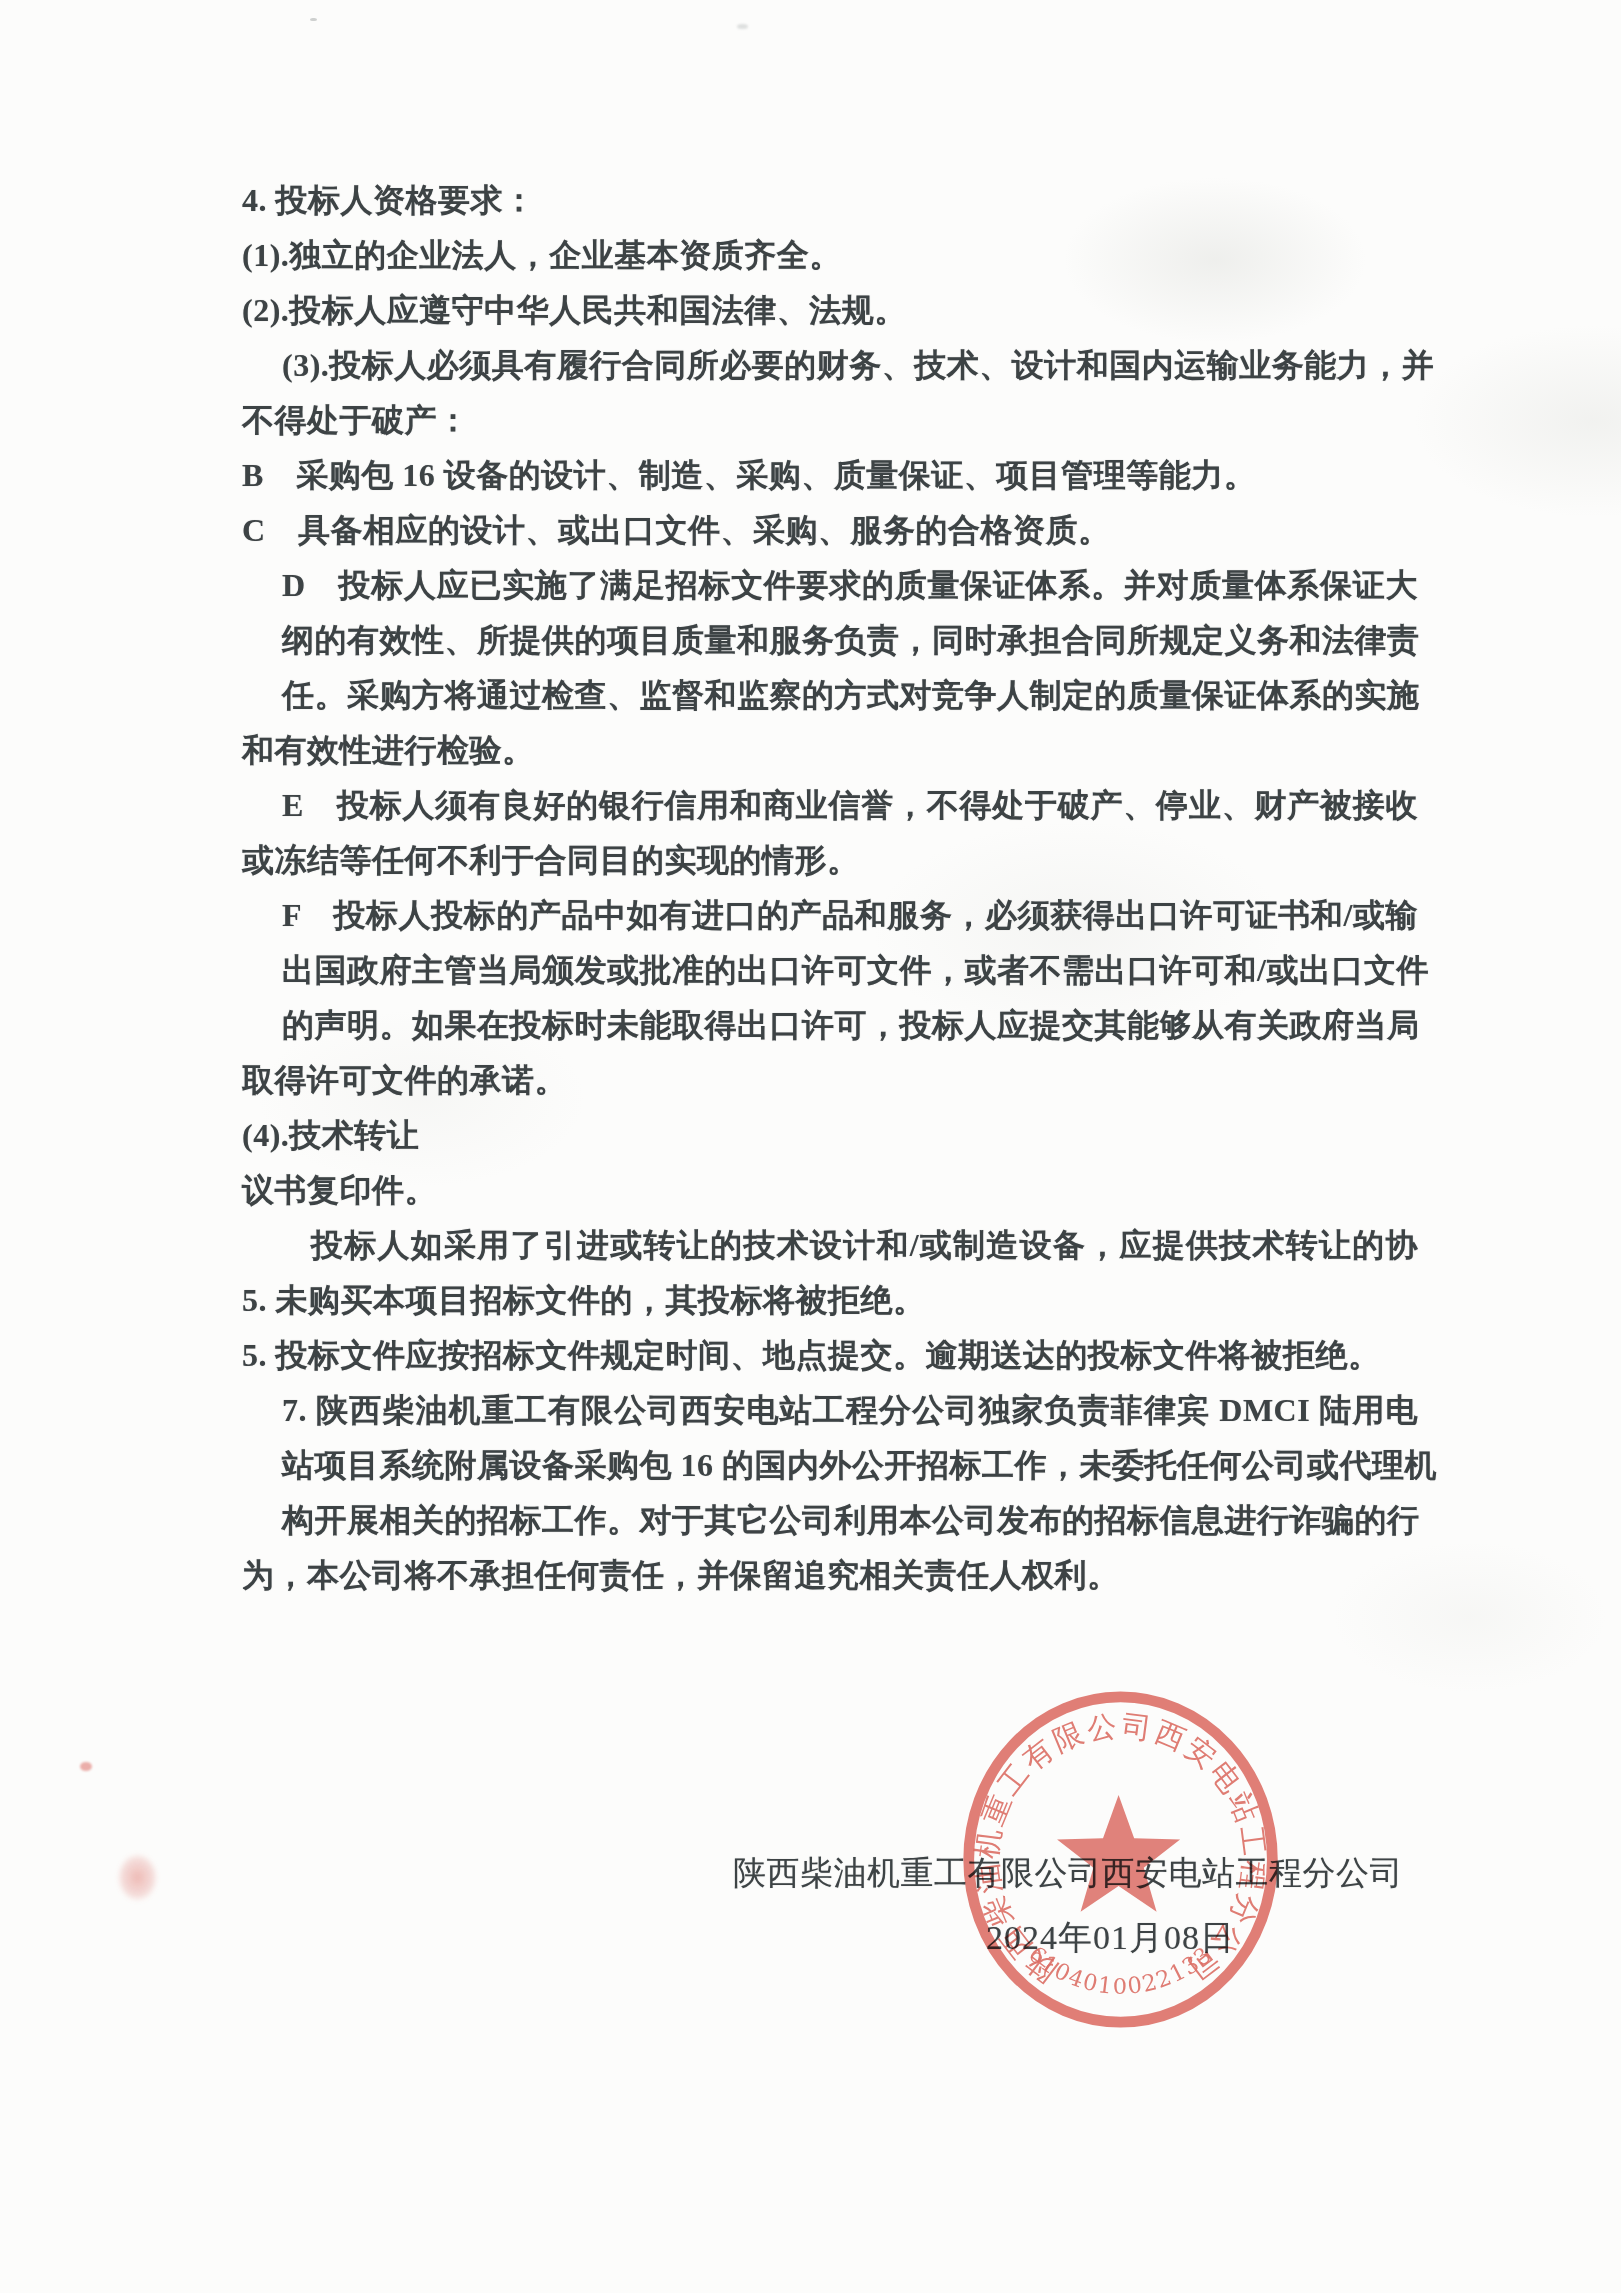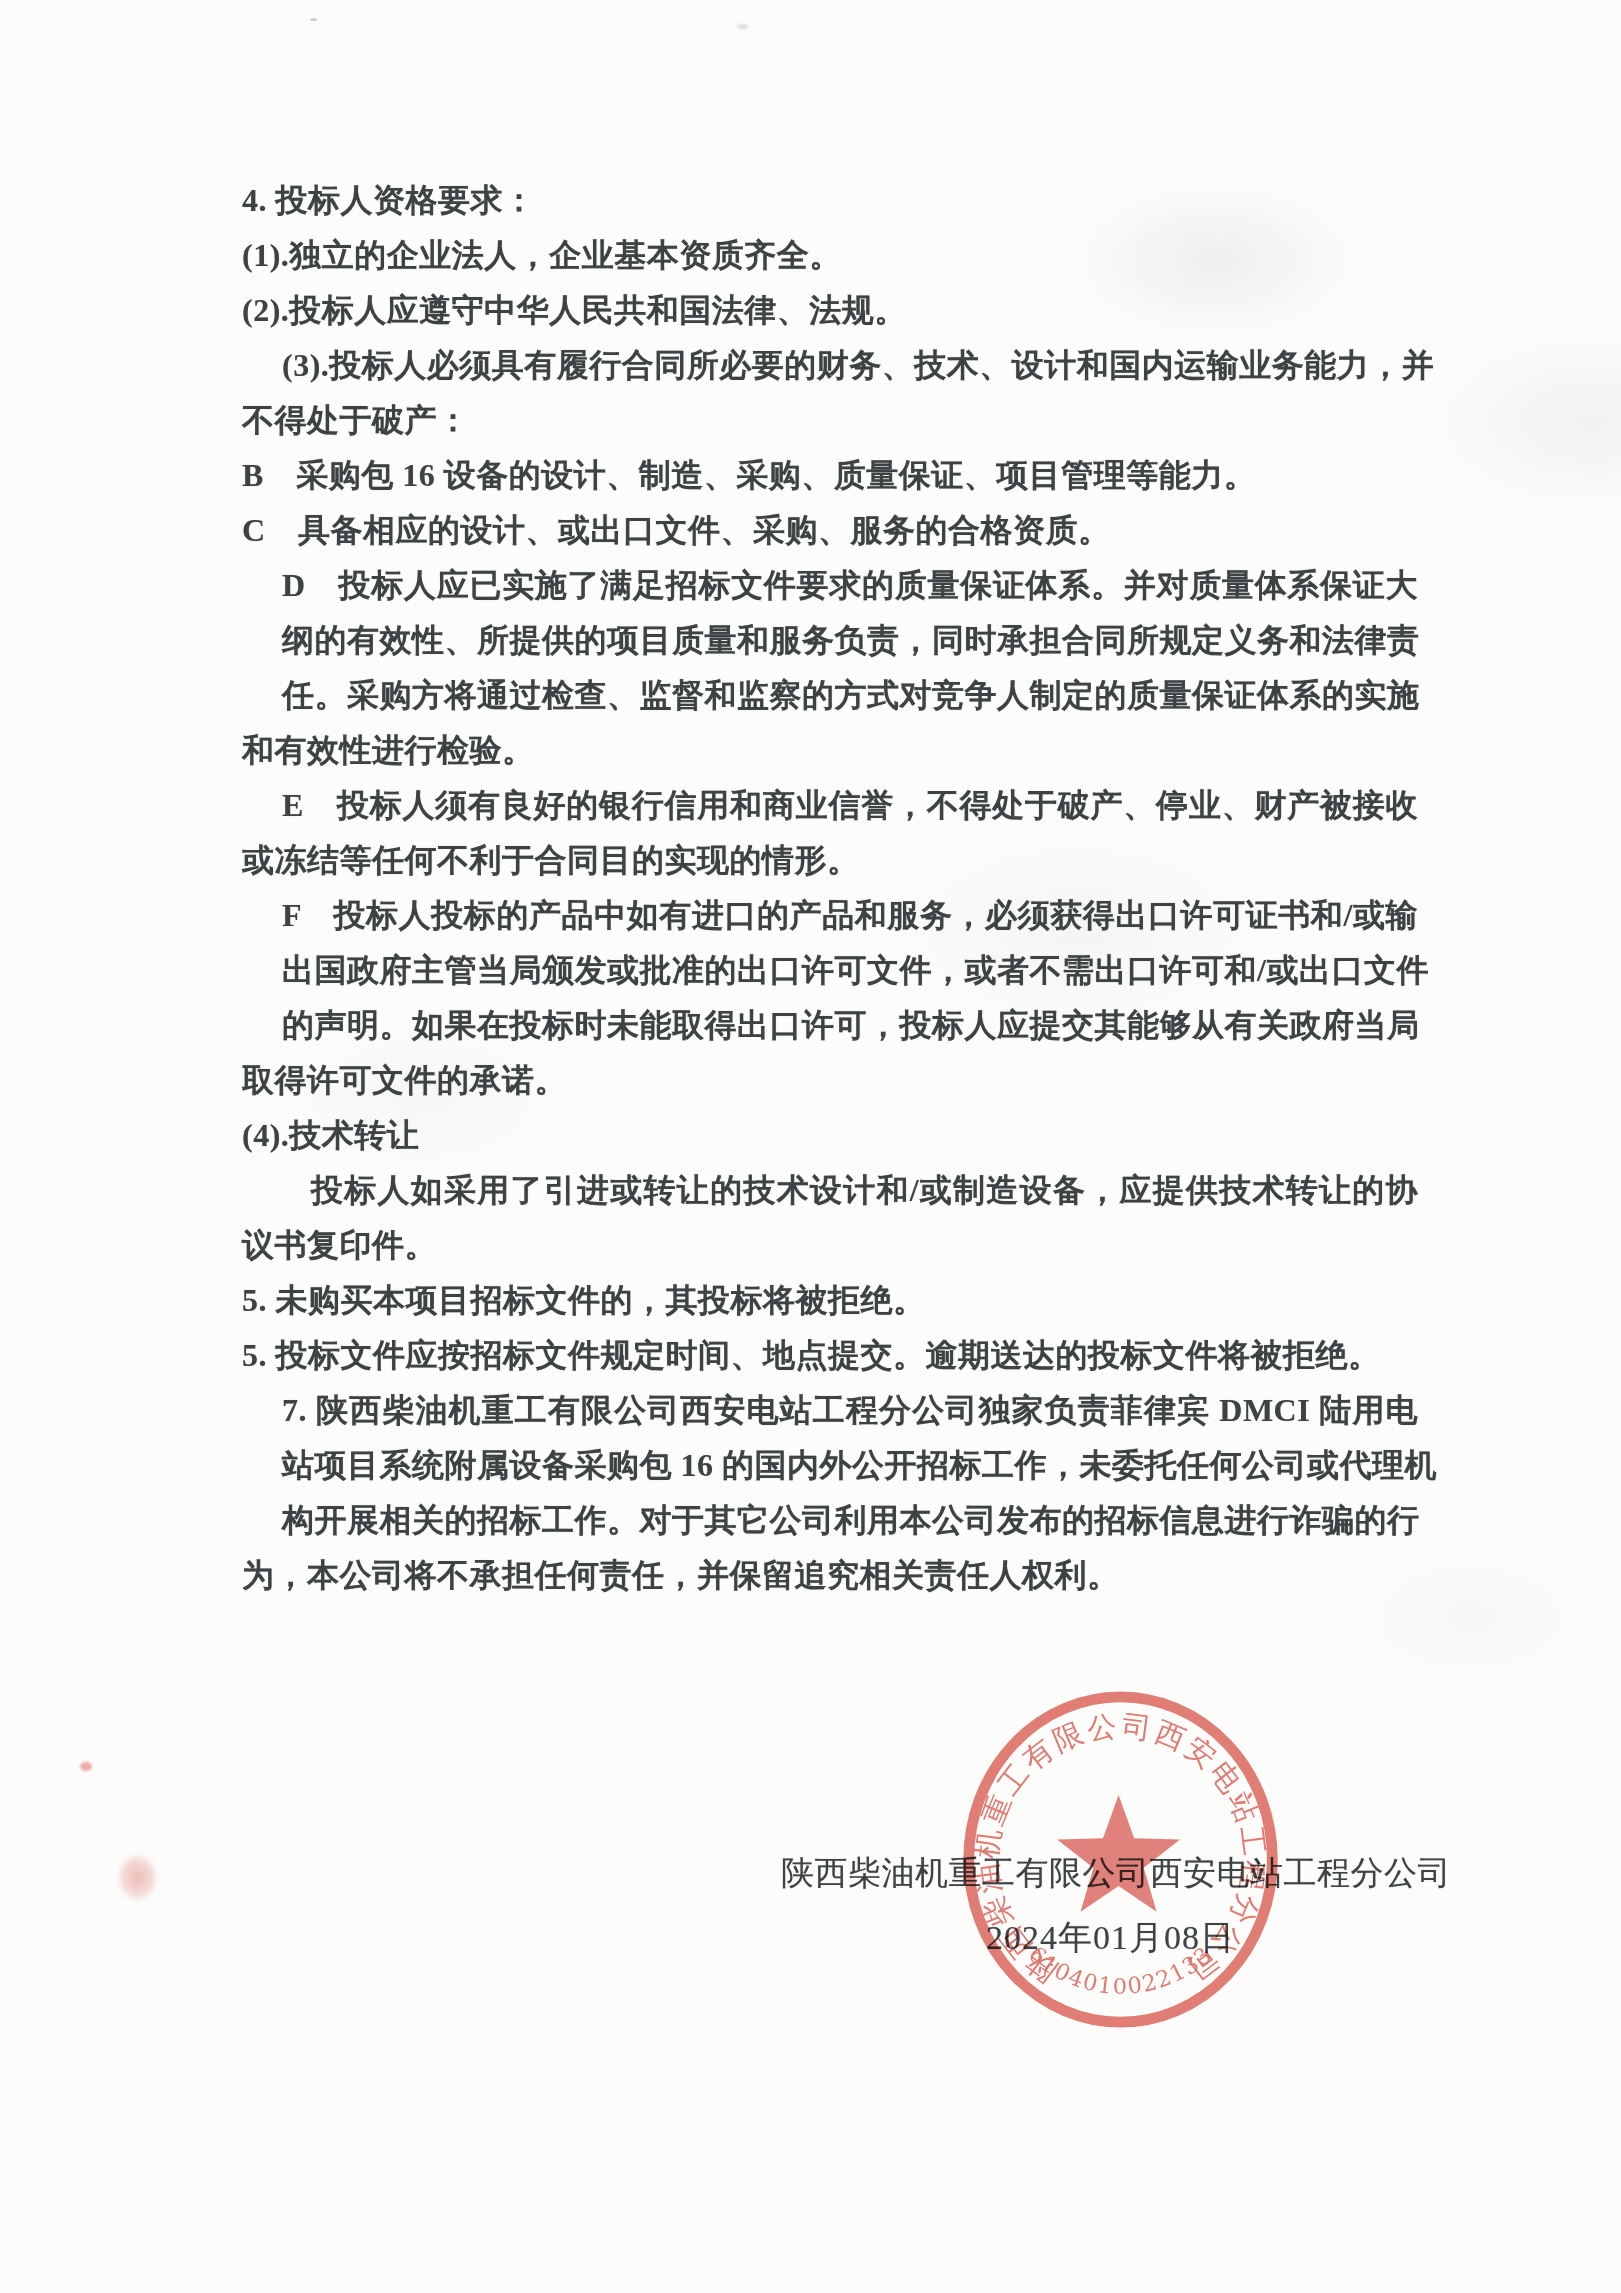--- a/index.html
+++ b/index.html
@@ -18,21 +18,21 @@
   .doc{position:absolute;left:242px;top:173px;width:1176px;font-weight:bold;}
   .ln{
     height:55px;line-height:55px;font-size:32px;white-space:nowrap;
     letter-spacing:0.5px;
     text-shadow:0 0 1px rgba(61,67,69,.35);
   }
   .j{text-align:justify;text-align-last:justify;margin-left:40px;}
   .ind{margin-left:69px;}
   .sig{
     position:absolute;left:733px;top:1854px;font-size:33px;line-height:39px;
-    letter-spacing:0.5px;text-shadow:0 0 1px rgba(61,67,69,.35);margin-left:48px;
+    letter-spacing:0.5px;text-shadow:0 0 1px rgba(61,67,69,.35);
   }
   .date{
     position:absolute;left:986px;top:1917px;font-size:34px;line-height:41px;
     letter-spacing:1px;text-shadow:0 0 1px rgba(61,67,69,.35);text-align:center;
   }
   .seal{
     position:absolute;left:956px;top:1681px;width:333px;height:363px;
     mix-blend-mode:multiply;opacity:.85;
   }
   .smudge-a{
@@ -68,22 +68,22 @@
   <div class="ln j">纲的有效性、所提供的项目质量和服务负责，同时承担合同所规定义务和法律责</div>
   <div class="ln j">任。采购方将通过检查、监督和监察的方式对竞争人制定的质量保证体系的实施</div>
   <div class="ln">和有效性进行检验。</div>
   <div class="ln j">E　投标人须有良好的银行信用和商业信誉，不得处于破产、停业、财产被接收</div>
   <div class="ln">或冻结等任何不利于合同目的实现的情形。</div>
   <div class="ln j">F　投标人投标的产品中如有进口的产品和服务，必须获得出口许可证书和/或输</div>
   <div class="ln j">出国政府主管当局颁发或批准的出口许可文件，或者不需出口许可和/或出口文件</div>
   <div class="ln j">的声明。如果在投标时未能取得出口许可，投标人应提交其能够从有关政府当局</div>
   <div class="ln">取得许可文件的承诺。</div>
   <div class="ln">(4).技术转让</div>
+  <div class="ln">议书复印件。</div>
   <div class="ln j ind">投标人如采用了引进或转让的技术设计和/或制造设备，应提供技术转让的协</div>
-  <div class="ln">议书复印件。</div>
   <div class="ln">5. 未购买本项目招标文件的，其投标将被拒绝。</div>
   <div class="ln">5. 投标文件应按招标文件规定时间、地点提交。逾期送达的投标文件将被拒绝。</div>
   <div class="ln j">7. 陕西柴油机重工有限公司西安电站工程分公司独家负责菲律宾 DMCI 陆用电</div>
   <div class="ln j">站项目系统附属设备采购包 16 的国内外公开招标工作，未委托任何公司或代理机</div>
   <div class="ln j">构开展相关的招标工作。对于其它公司利用本公司发布的招标信息进行诈骗的行</div>
   <div class="ln">为，本公司将不承担任何责任，并保留追究相关责任人权利。</div>
 </div>
 
 <div class="sig">陕西柴油机重工有限公司西安电站工程分公司</div>
 <div class="date">2024年01月08日</div>

